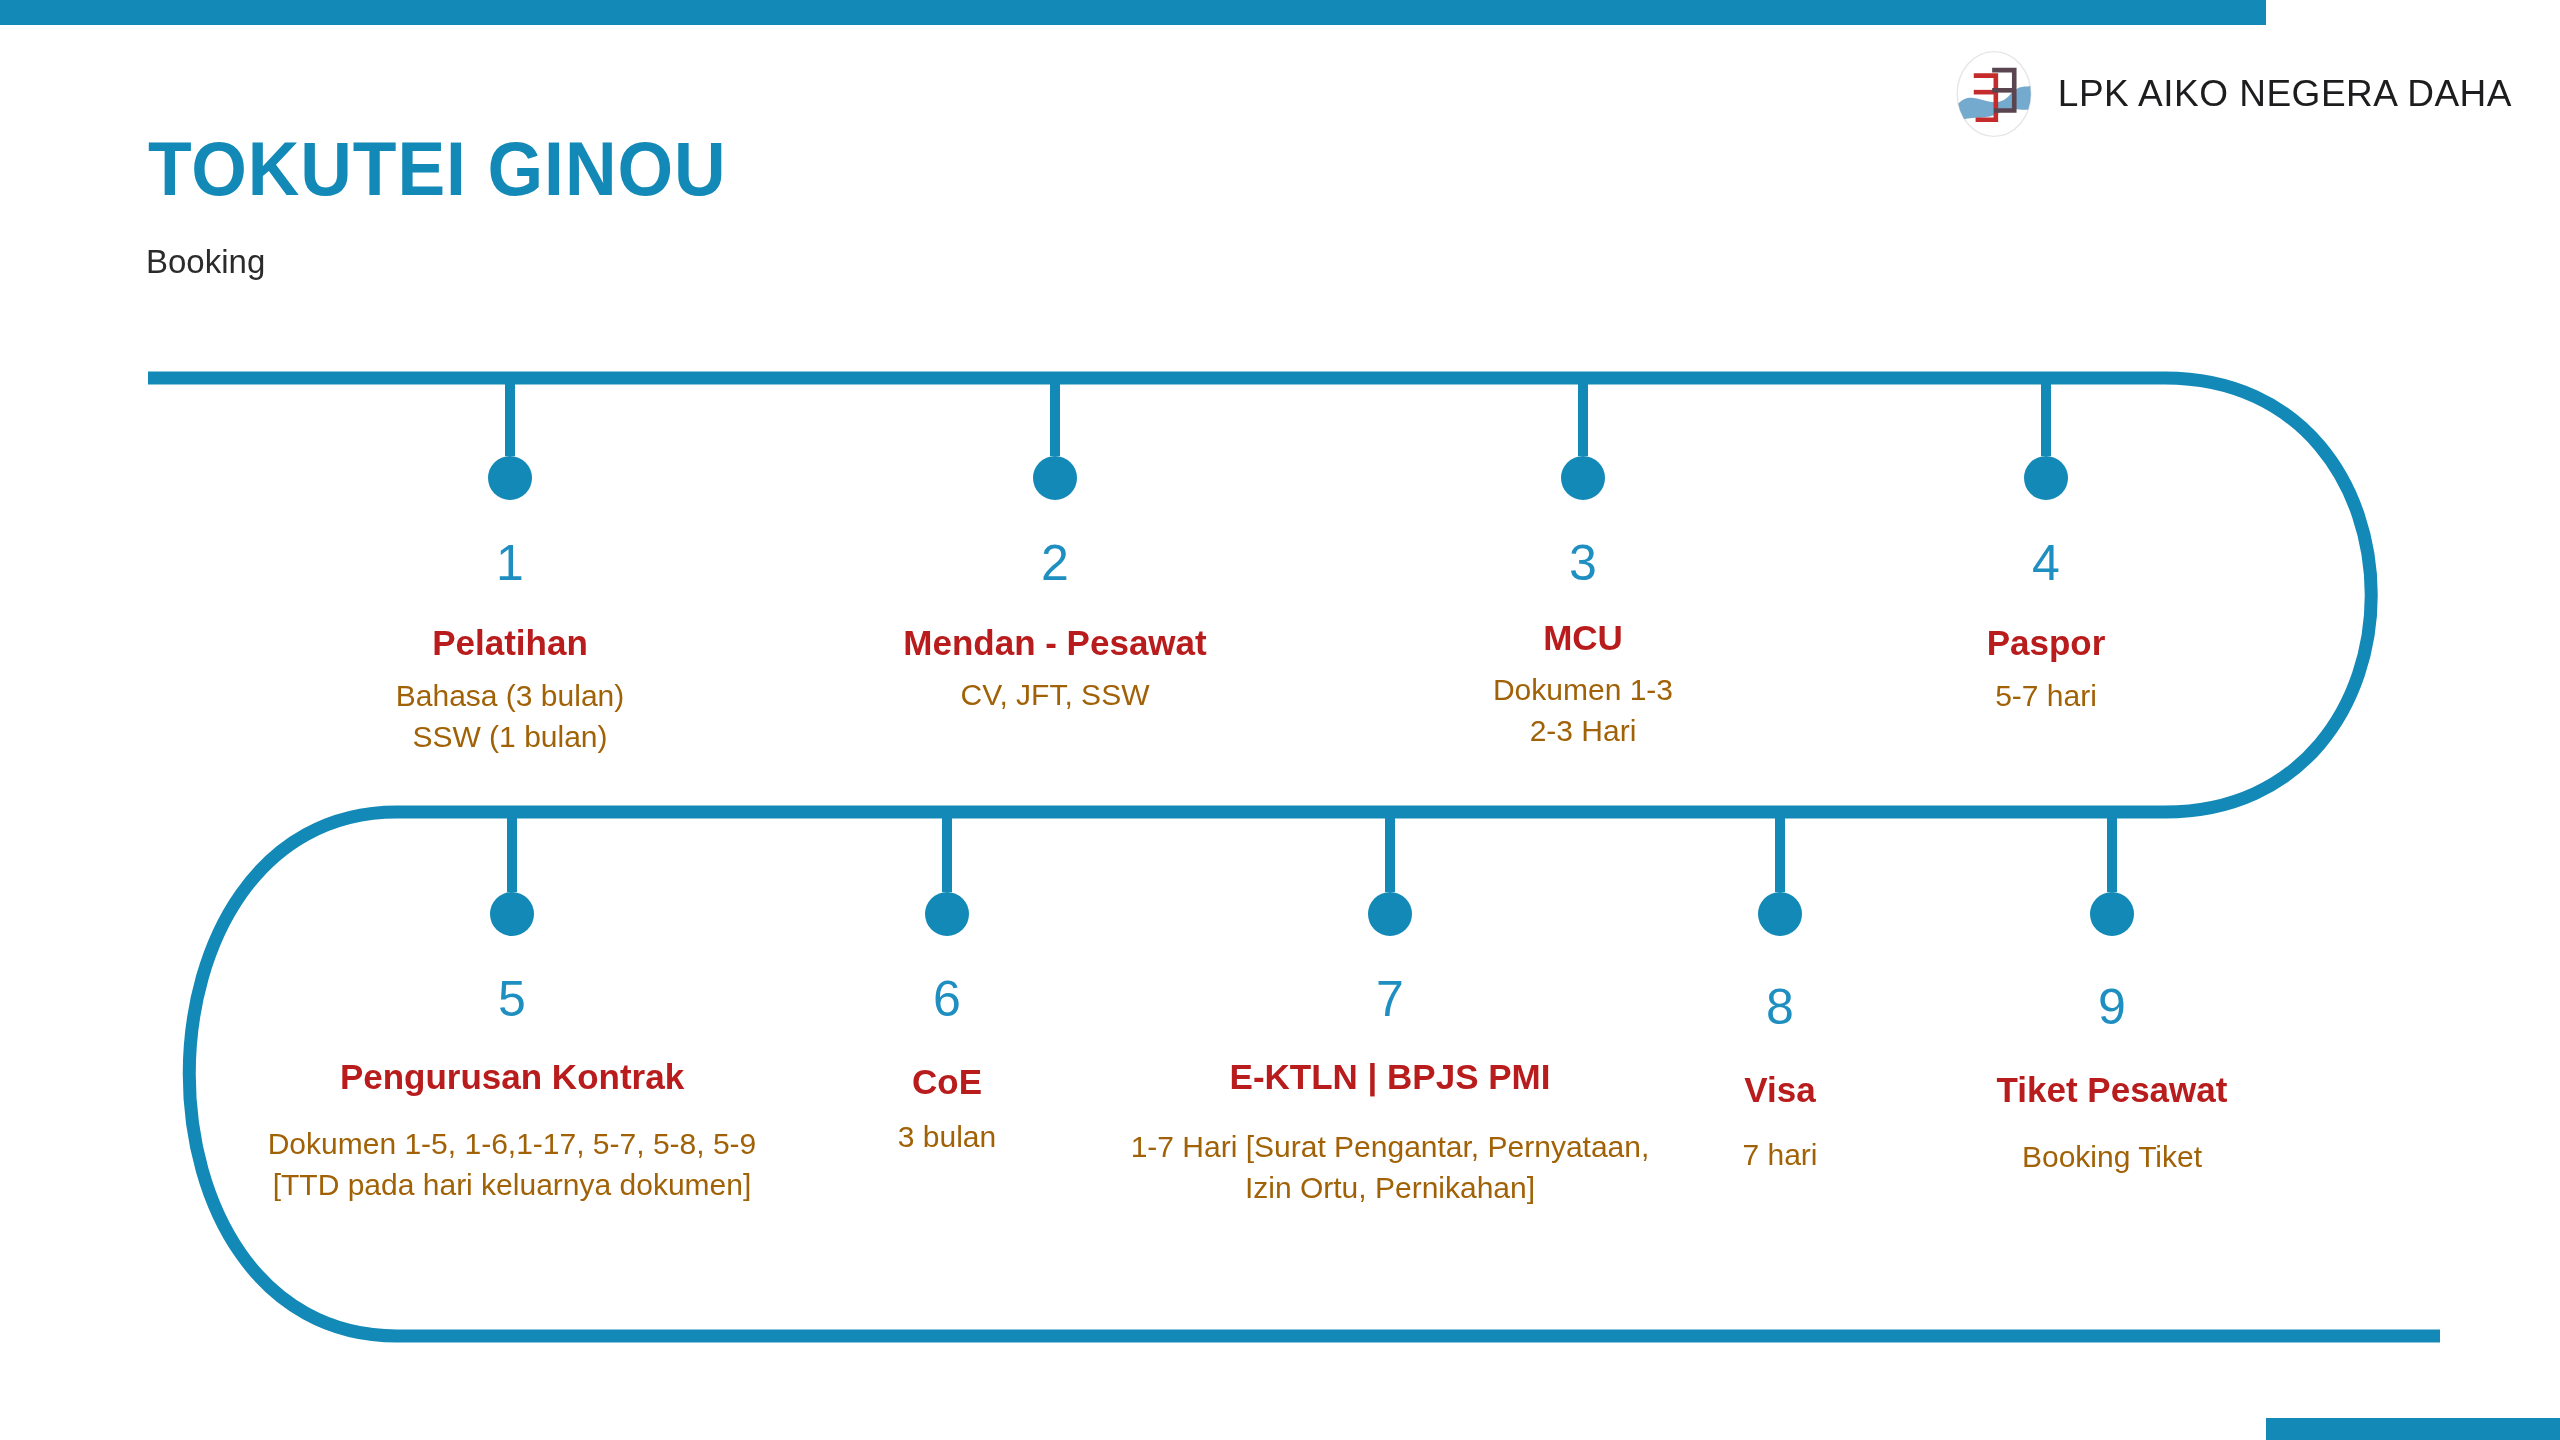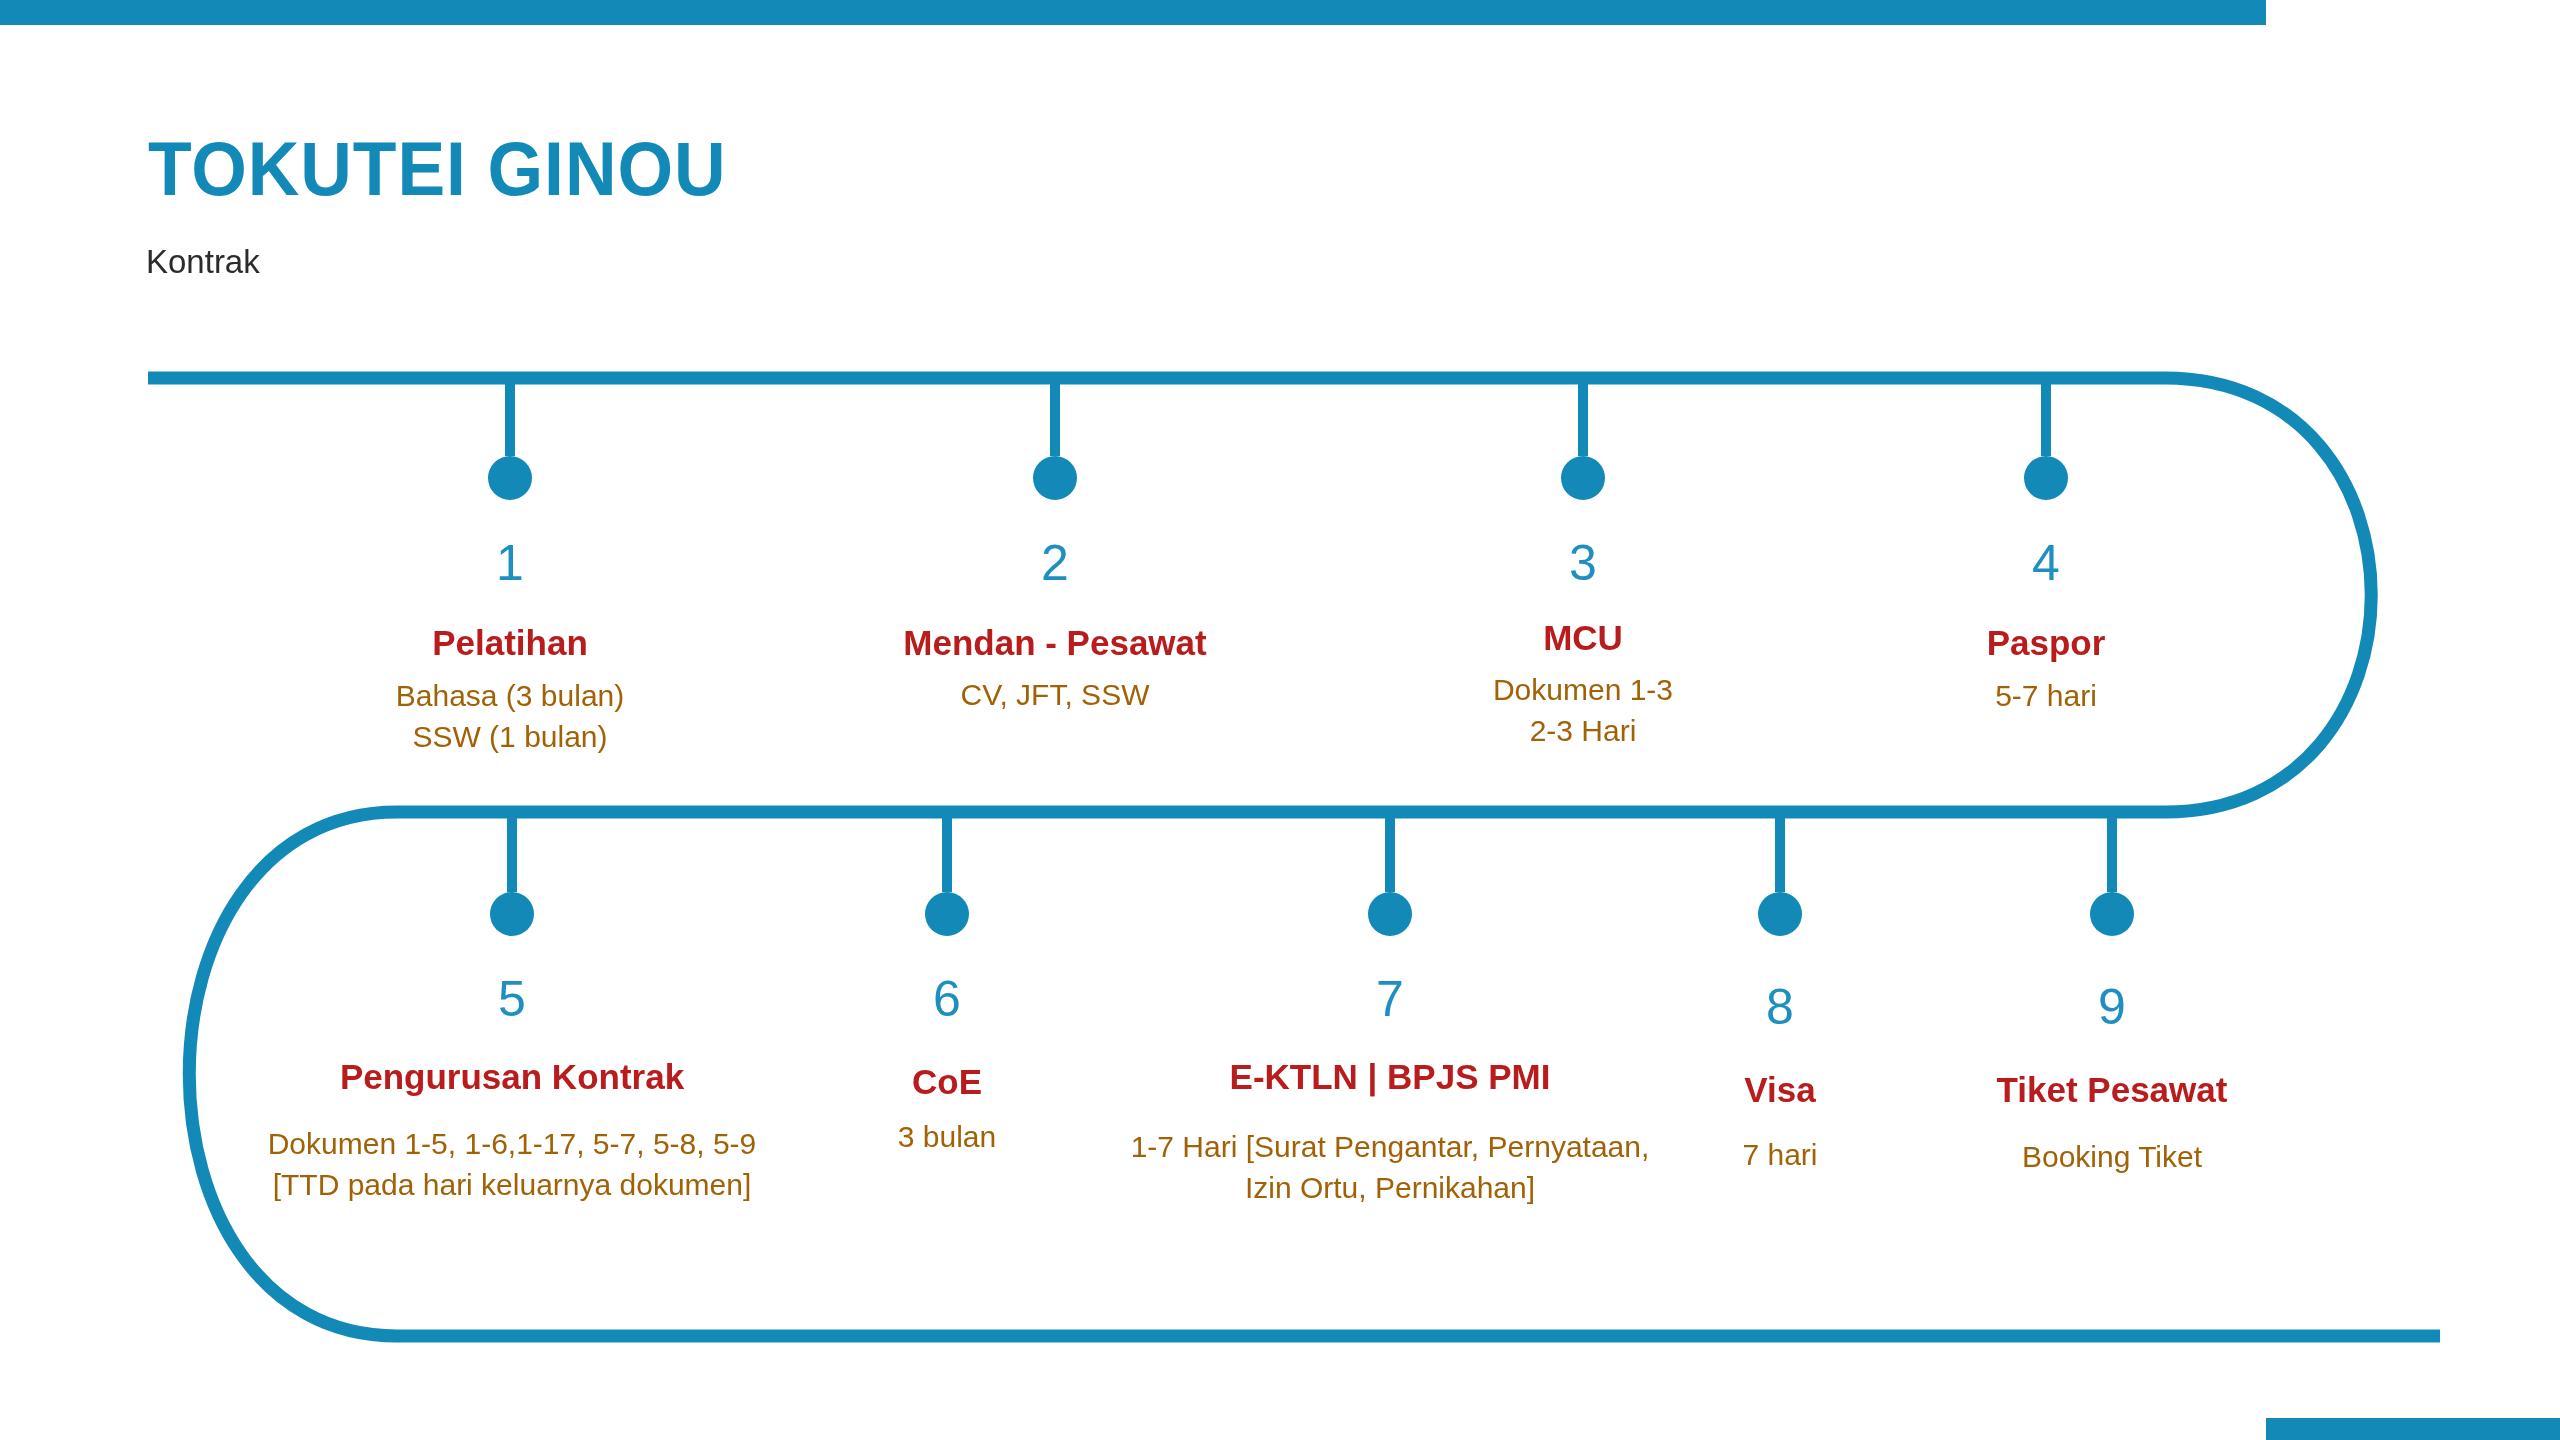--- a/index.html
+++ b/index.html
@@ -134,23 +134,45 @@
   }
 </style>
 </head>
 <body>
 
 <div id="page">
 
   <div class="accent-bar-top"></div>
   <div class="accent-bar-bottom"></div>
 
+  <div class="brand">
+    <svg class="brand-logo" viewBox="0 0 100 100">
+      <defs>
+        <clipPath id="logoclip">
+            <ellipse cx="50" cy="50" rx="40" ry="46"></ellipse>
+          </clipPath>
+      </defs>
+      <ellipse cx="50" cy="50" rx="40" ry="46" fill="#ffffff" stroke="#e6e6e6" stroke-width="1.5"></ellipse>
+      <g clip-path="url(#logoclip)">
+        <path d="M10 62 C 28 40, 48 74, 68 50 C 78 38, 86 44, 92 40 L 92 66 C 80 70, 70 62, 56 70 C 38 80, 26 72, 10 80 Z" fill="#5B9BC4" opacity="0.85"></path>
+      </g>
+      <g stroke="#C62B2B" stroke-width="5" fill="none">
+        <path d="M28 30 L52 30 L52 78 L30 78"></path>
+        <path d="M28 48 L52 48"></path>
+      </g>
+      <g stroke="#5A4450" stroke-width="5" fill="none">
+        <path d="M48 24 L72 24 L72 68 L50 68"></path>
+        <path d="M48 46 L72 46"></path>
+      </g>
+    </svg>
+    <div class="brand-name">LPK AIKO NEGERA DAHA</div>
+  </div>
 
   <div class="page-title">TOKUTEI GINOU</div>
-  <div class="page-subtitle">Kontrak</div>
+  <div class="page-subtitle">Booking</div>
 
   <svg class="rail-svg" viewBox="0 0 2560 1440">
     <path d="M 148 378 L 2165 378
              C 2440 378, 2440 812, 2165 812
              L 397 812
              C 120 812, 120 1336, 397 1336
              L 2440 1336" fill="none" stroke="#1289B6" stroke-width="13" stroke-linecap="butt"></path>
   </svg>
 
   <div class="milestone" style="left:510px; top:378px; width:440px; margin-left:-220px;">

